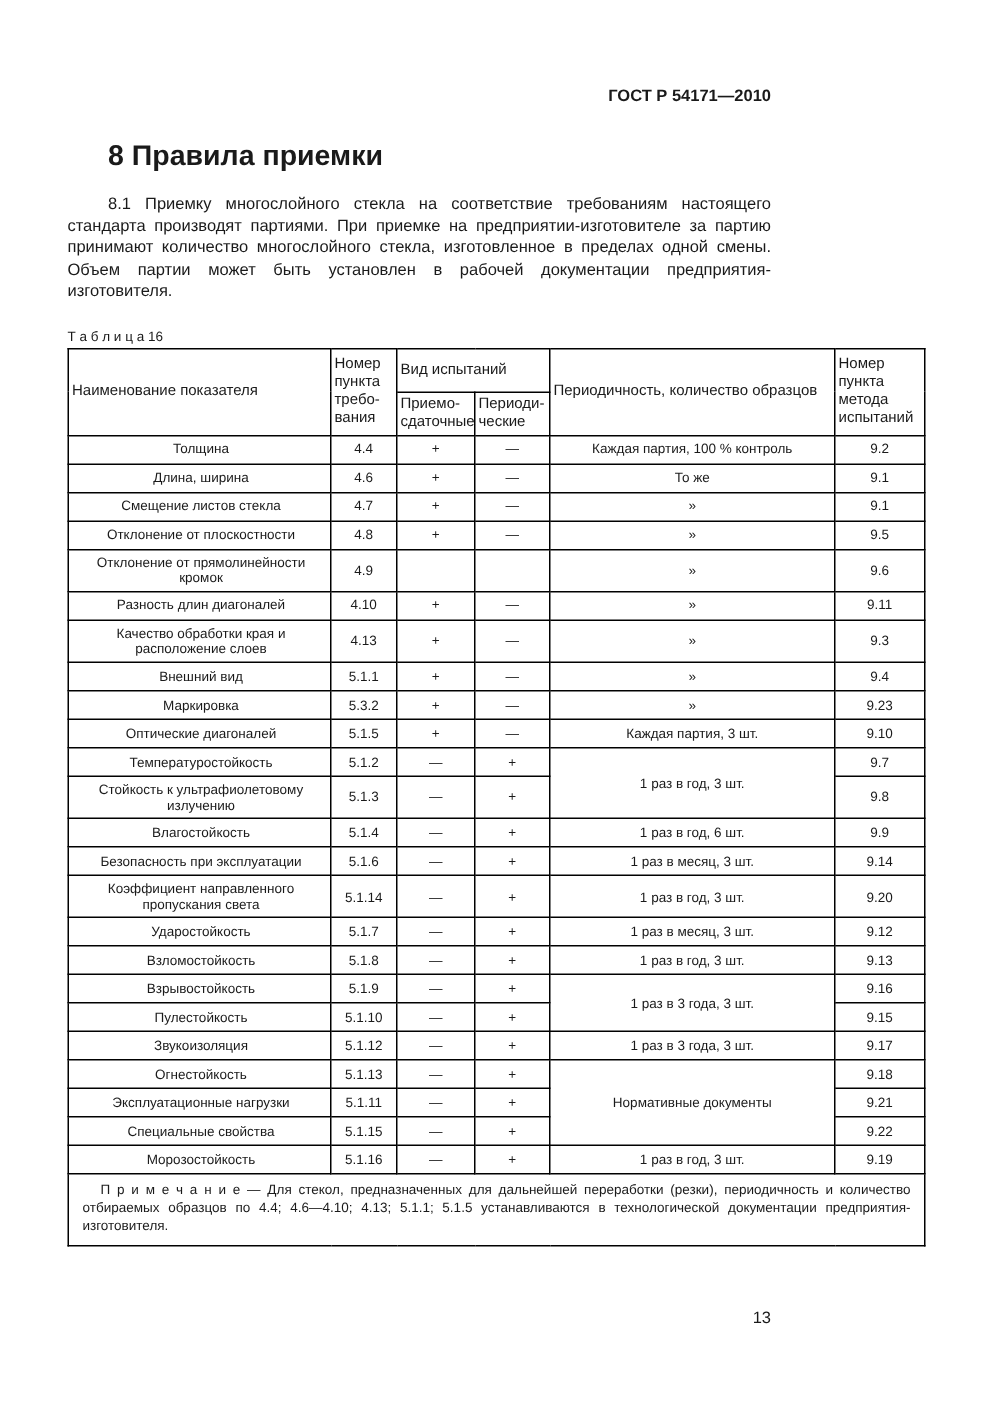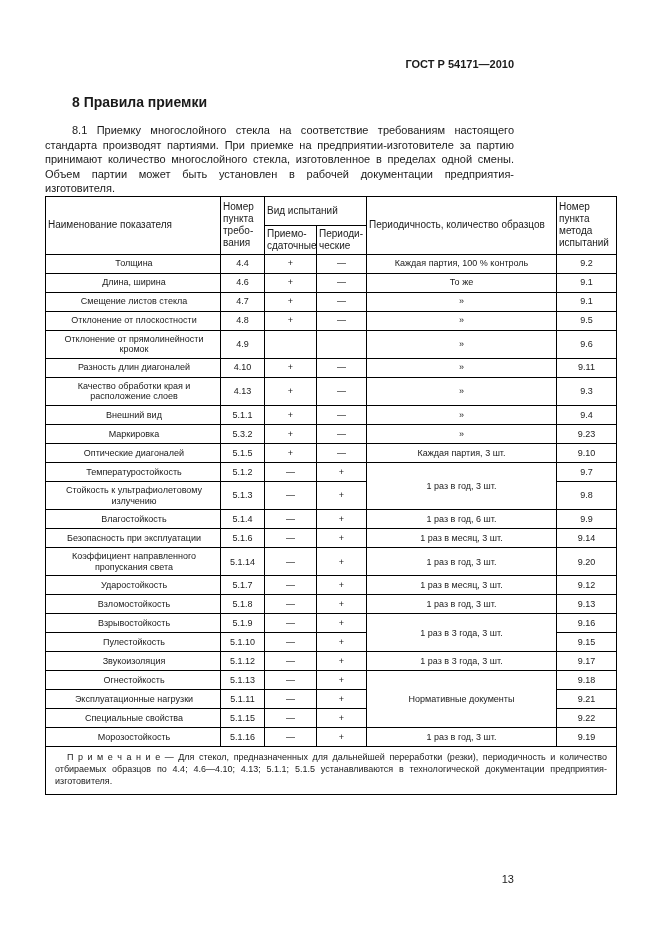--- a/index.html
+++ b/index.html
@@ -16,21 +16,21 @@
     padding:58px 45px 0 45px;
     background:#fff;
   }
   .doc-header {
     text-align:right;
     font-weight:bold;
     font-size:11px;
     margin-bottom:24px;
   }
   .section-title {
-    font-size:14px;
+    font-size:19px;
     font-weight:bold;
     margin:0 0 13px 27px;
   }
   .para {
     font-size:11px;
     line-height:1.32;
     text-align:justify;
     text-indent:27px;
   }
   .table-caption {
@@ -80,20 +80,21 @@
 <body>
 
 <div class="page">
 
   <div class="doc-header">ГОСТ Р 54171—2010</div>
 
   <div class="section-title">8  Правила приемки</div>
 
   <div class="para">8.1  Приемку многослойного стекла на соответствие требованиям настоящего стандарта производят партиями. При приемке на предприятии-изготовителе за партию принимают количество многослойного стекла, изготовленное в пределах одной смены. Объем партии может быть установлен в рабочей документации предприятия-изготовителя.</div>
 
+  <div class="table-caption">Т а б л и ц а  16</div>
 
   <table class="main">
     <colgroup>
       <col style="width:175px">
       <col style="width:44px">
       <col style="width:52px">
       <col style="width:50px">
       <col style="width:190px">
       <col style="width:60px">
     </colgroup>

